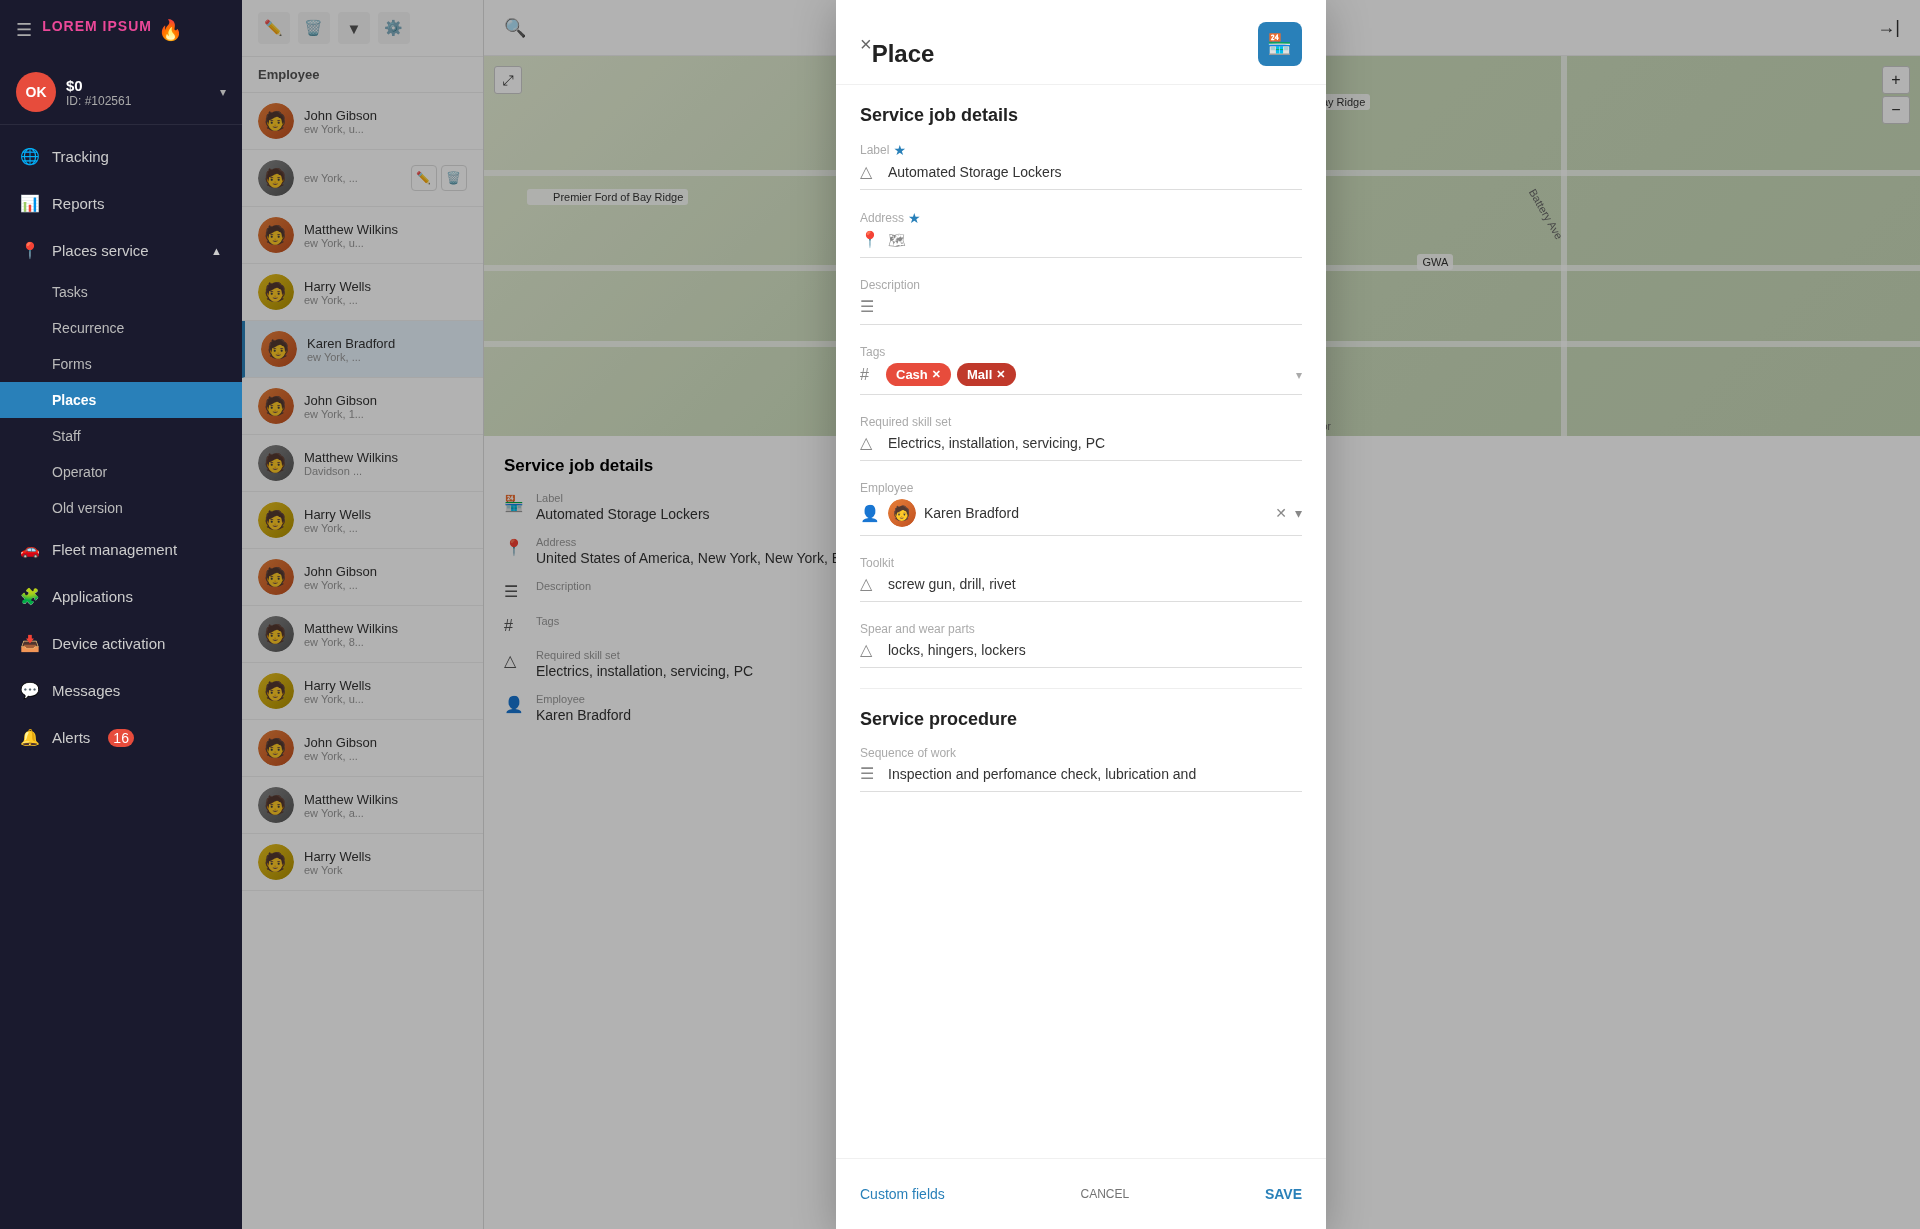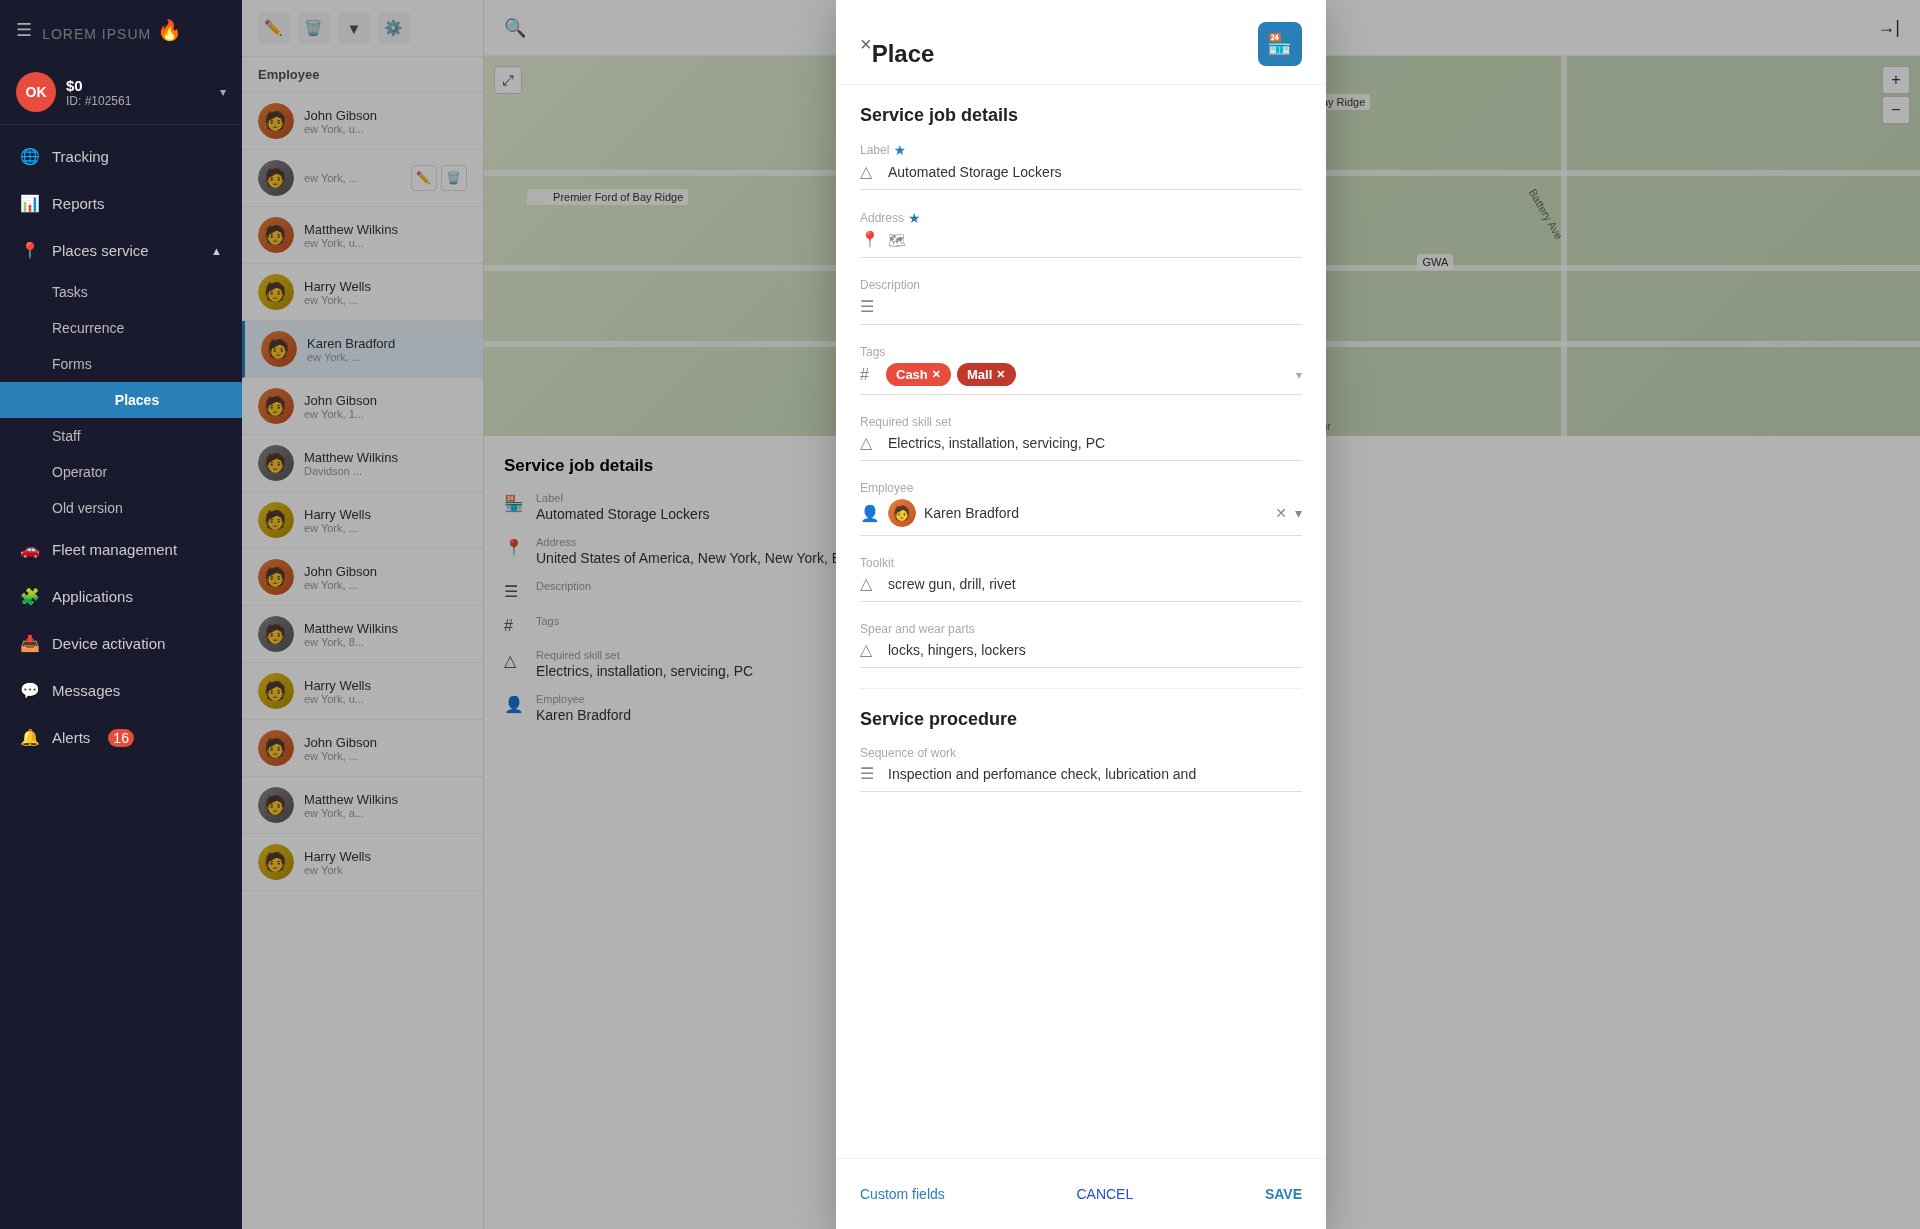--- a/index.html
+++ b/index.html
@@ -15,21 +15,21 @@
       flex-direction: column;
       color: #fff;
     }
     .sidebar-header {
       display: flex;
       align-items: center;
       padding: 18px 16px;
       gap: 10px;
     }
     .hamburger-icon { font-size: 18px; color: #aaa; cursor: pointer; }
-    .sidebar-logo { font-size: 14px; font-weight: 400; letter-spacing: 1px; color: #737373; display: flex; align-items: flex-end; gap: 6px; }
+    .sidebar-logo { font-size: 14px; font-weight: 700; letter-spacing: 1px; color: #ec4899; display: flex; align-items: flex-start; gap: 6px; }
     .logo-flame { font-size: 20px; }
 
     .user-section {
       display: flex;
       align-items: center;
       padding: 12px 16px;
       gap: 10px;
       border-bottom: 1px solid rgba(255,255,255,0.08);
     }
     .avatar-circle {
@@ -48,21 +48,21 @@
       display: flex; align-items: center; gap: 12px;
       padding: 14px 20px; color: #ccc; cursor: pointer;
       font-size: 15px; transition: background 0.2s;
     }
     .nav-item .nav-icon { font-size: 16px; width: 20px; text-align: center; }
     .nav-item .expand-arrow { margin-left: auto; font-size: 11px; }
 
     .nav-sub-item {
       padding: 10px 20px 10px 52px; color: #bbb; cursor: pointer; font-size: 14px;
     }
-    .nav-sub-item.active { color: #fff; font-weight: 600; background: #2980b9; text-align: center; }
+    .nav-sub-item.active { color: #fff; font-weight: 600; background: #2980b9; }
 
     .alert-badge {
       background: #e74c3c; color: #fff; border-radius: 10px;
       font-size: 14px; padding: 1px 5px; margin-left: 6px;
     }
 
     
     .main-area {
       flex: 1;
       display: flex;
@@ -287,21 +287,21 @@
       overflow: hidden; flex-shrink: 0;
     }
 
     .modal-footer {
       display: flex; align-items: center; justify-content: space-between;
       padding: 27px 24px;
       border-top: 1px solid #f0f0f0;
       background: #fff;
     }
     .footer-link { color: #2980b9; font-size: 14px; cursor: pointer; }
-    .footer-cancel { font-size: 14px; color: #1d4ed8; cursor: pointer; }
+    .footer-cancel { font-size: 12px; color: #737373; cursor: pointer; }
     .footer-save { font-size: 14px; color: #2980b9; font-weight: 700; cursor: pointer; }
 
     .section-divider { border-top: 1px solid #eee; margin: 20px 0; }
   </style>
 </head>
 <body>
 
 <div class="sidebar">
   <div class="sidebar-header">
     <span class="hamburger-icon">☰</span>

